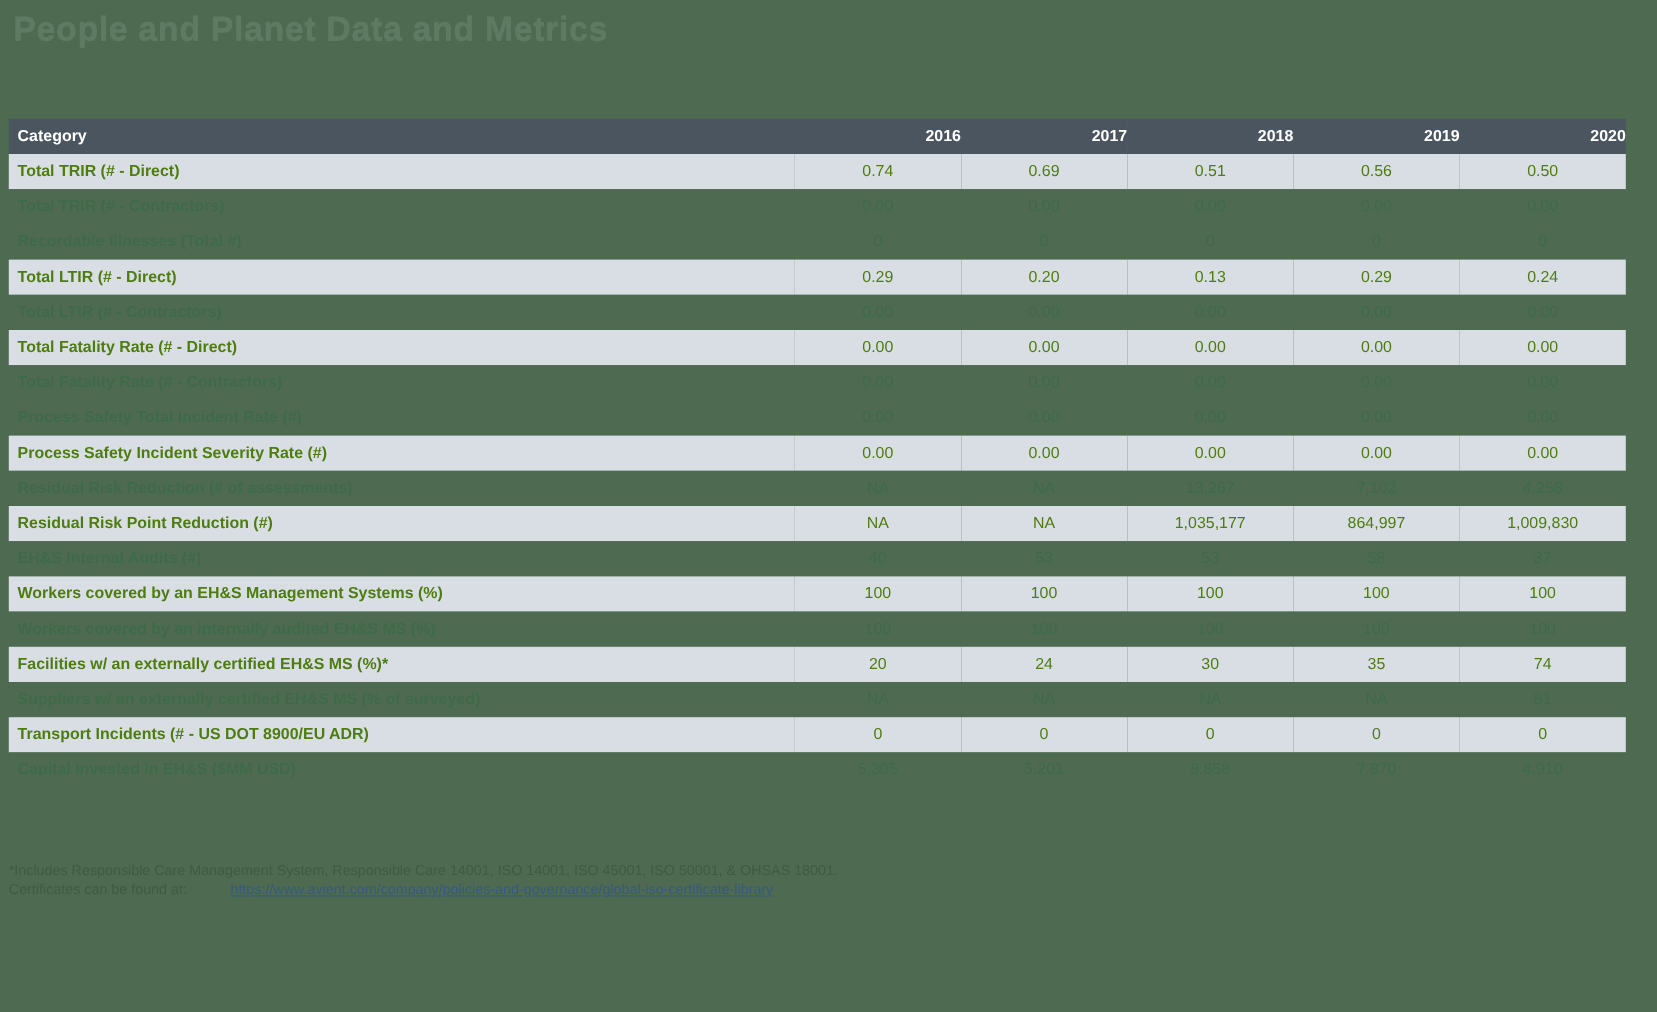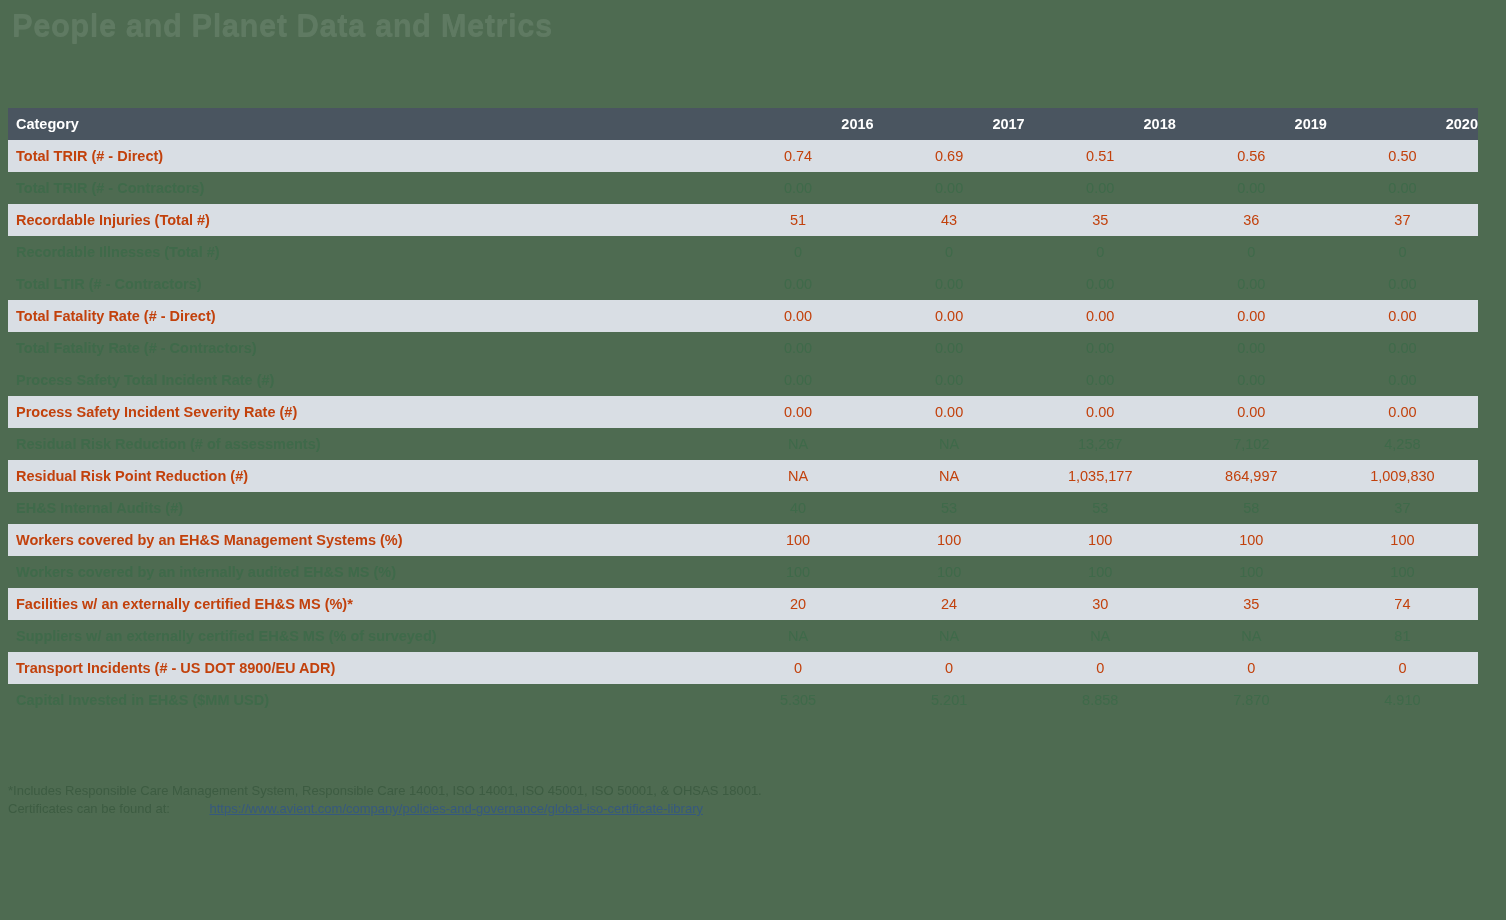--- a/index.html
+++ b/index.html
@@ -63,21 +63,21 @@
     height: 17px;
     color: #1a1a1a;
   }
   table.metrics td.cat {
     text-align: left;
     padding-left: 8px;
     font-weight: bold;
   }
   tr.rowA td {
     background: #d9dee4;
-    color: #c2410c;
+    color: #4d7c0f;
   }
   tr.rowB td {
     background: #4e6b51;
     color: #3f6a4a;
   }
   tr.rowB td.cat {
     color: #3f6a4a;
   }
   .footnotes {
     position: absolute;
@@ -136,35 +136,35 @@
             <td>0.50</td>
           </tr>
           <tr class="rowB">
             <td class="cat">Total TRIR (# - Contractors)</td>
             <td>0.00</td>
             <td>0.00</td>
             <td>0.00</td>
             <td>0.00</td>
             <td>0.00</td>
           </tr>
-          <tr class="rowA">
-            <td class="cat">Recordable Injuries (Total #)</td>
-            <td>51</td>
-            <td>43</td>
-            <td>35</td>
-            <td>36</td>
-            <td>37</td>
-          </tr>
           <tr class="rowB">
             <td class="cat">Recordable Illnesses (Total #)</td>
             <td>0</td>
             <td>0</td>
             <td>0</td>
             <td>0</td>
             <td>0</td>
+          </tr>
+          <tr class="rowA">
+            <td class="cat">Total LTIR (# - Direct)</td>
+            <td>0.29</td>
+            <td>0.20</td>
+            <td>0.13</td>
+            <td>0.29</td>
+            <td>0.24</td>
           </tr>
           <tr class="rowB">
             <td class="cat">Total LTIR (# - Contractors)</td>
             <td>0.00</td>
             <td>0.00</td>
             <td>0.00</td>
             <td>0.00</td>
             <td>0.00</td>
           </tr>
           <tr class="rowA">

